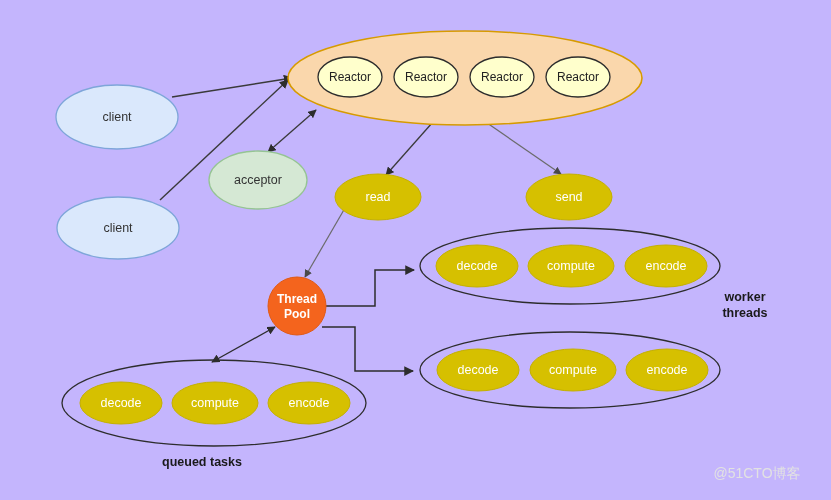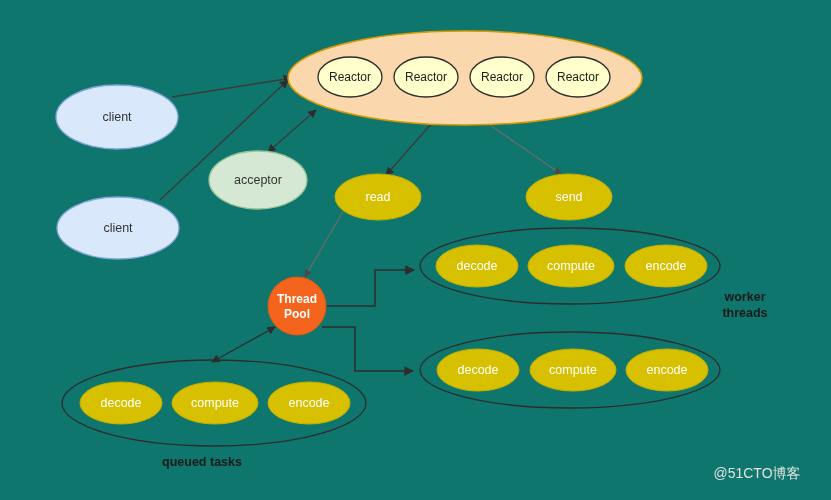--- a/index.html
+++ b/index.html
@@ -4,21 +4,21 @@
 <style>
   html, body {
     margin: 0;
     padding: 0;
     background: #ffffff;
   }
   #canvas {
     position: relative;
     width: 831px;
     height: 500px;
-    background: #0f766e;
+    background: #c4b5fd;
     font-family: "Liberation Sans", sans-serif;
     overflow: hidden;
   }
   #diagram-svg {
     position: absolute;
     top: 0;
     left: 0;
     width: 831px;
     height: 500px;
   }

